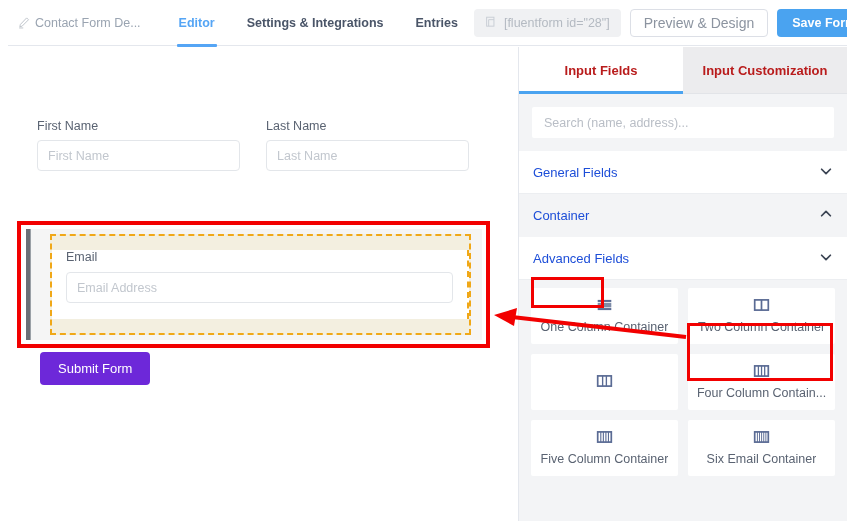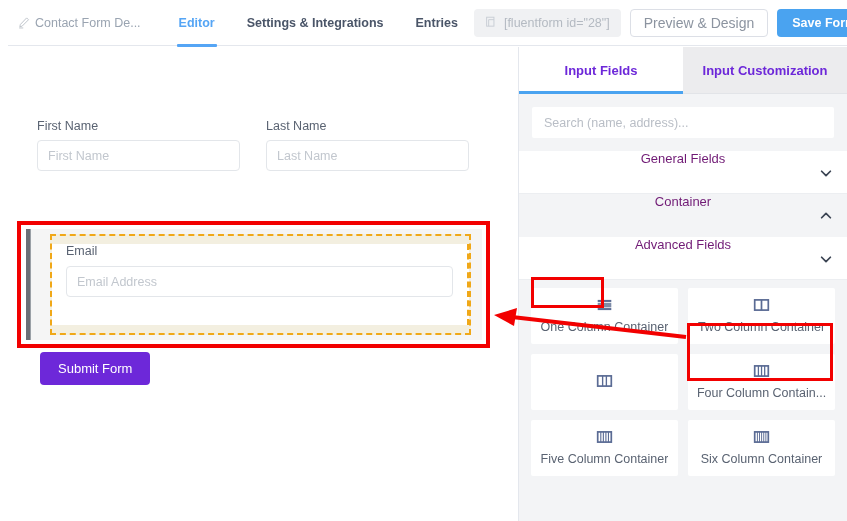--- a/index.html
+++ b/index.html
@@ -88,42 +88,42 @@
   .drag-handle {
     position:absolute; left:0px; top:0px; width:5px; height:111px;
     background:#6b6f76; border-right:1px solid #9aa0a6;
   }
   .dashed-outer {
     position:absolute; left:24px; top:5px; width:421px; height:101px;
     border:2px dashed #f0a818; background:#f3efe0;
     display:flex;
   }
   .dashed-col {
-    flex:1; position:relative; background:#ffffff; margin:8px 0;
+    flex:1; position:relative; background:#ffffff; margin:14px 0;
   }
   .dashed-col.first { border-right:2px dashed #f0a818; }
   .dashed-col .inner { padding:0 14px; }
   .dashed-col .fld-label { margin-bottom:8px; }
 
   .submit-btn {
     position:absolute; left:40px; top:352px;
     height:33px; padding:0 18px; display:flex; align-items:center;
     background:#6d28d9; border-radius:4px; color:#fff;
     font-size:13px; cursor:pointer;
   }
 
   
   .panel {
     position:absolute; left:518px; top:47px; width:329px; height:474px;
     background:#f3f4f6; border-left:1px solid #e4e7ed;
   }
   .panel-tabs { display:flex; height:47px; }
   .panel-tab {
     flex:1; display:flex; align-items:center; justify-content:center;
-    font-size:13px; font-weight:bold; color:#6d28d9;
+    font-size:13px; font-weight:bold; color:#b91c1c;
     background:#ececee; cursor:pointer; position:relative;
     border-bottom:1px solid #e2e4e8;
     text-align:center;
   }
   .panel-tab.active {
     background:#ffffff; border-bottom:none;
   }
   .panel-tab.active:after {
     content:""; position:absolute; left:0; right:0; bottom:0;
     height:3px; background:#4aa3f0;
@@ -131,21 +131,21 @@
   .search-wrap { padding:13px 13px 13px 13px; background:#f3f4f6; }
   .search-input {
     height:31px; background:#fff; border:none; border-radius:2px;
     display:flex; align-items:center; padding:0 12px;
     font-size:12.5px; color:#b9bec6;
   }
   .accordion { background:#fff; }
   .acc-head {
     height:43px; display:flex; align-items:center; padding:0 14px;
     border-bottom:1px solid #eceef1; cursor:pointer;
-    font-size:13px; color:#701a75;flex-direction:column;
+    font-size:13px; color:#1d4ed8;
   }
   .acc-head.expanded { background:#f3f4f6; border-bottom:none; }
   .acc-head .chev { margin-left:auto; }
   .hl-box-container-head {
     position:absolute; left:531px; top:277px; width:73px; height:31px;
     border:3px solid #f20000; pointer-events:none;
   }
   .grid {
     background:#f3f4f6; padding:8px 12px 8px 12px;
     display:grid; grid-template-columns:1fr 1fr; gap:10px;
@@ -363,21 +363,21 @@
         <span>
           <svg viewBox="0 0 20 16" width="17" height="14">
             <rect x="2" y="2" width="16" height="12" fill="none" stroke="#5a6b94" stroke-width="2"></rect>
             <rect x="4.6" y="2" width="1.1" height="12" fill="#5a6b94"></rect>
             <rect x="7.1" y="2" width="1.1" height="12" fill="#5a6b94"></rect>
             <rect x="9.6" y="2" width="1.1" height="12" fill="#5a6b94"></rect>
             <rect x="12.1" y="2" width="1.1" height="12" fill="#5a6b94"></rect>
             <rect x="14.6" y="2" width="1.1" height="12" fill="#5a6b94"></rect>
           </svg>
         </span>
-        <span class="lbl">Six Column Container</span>
+        <span class="lbl">Six Email Container</span>
       </div>
 
     </div>
   </div>
 </div>
 
 <div class="hl-box-container-head"></div>
 <div class="hl-box-twocol"></div>
 
 <svg class="arrow-svg" viewBox="0 0 847 521">

